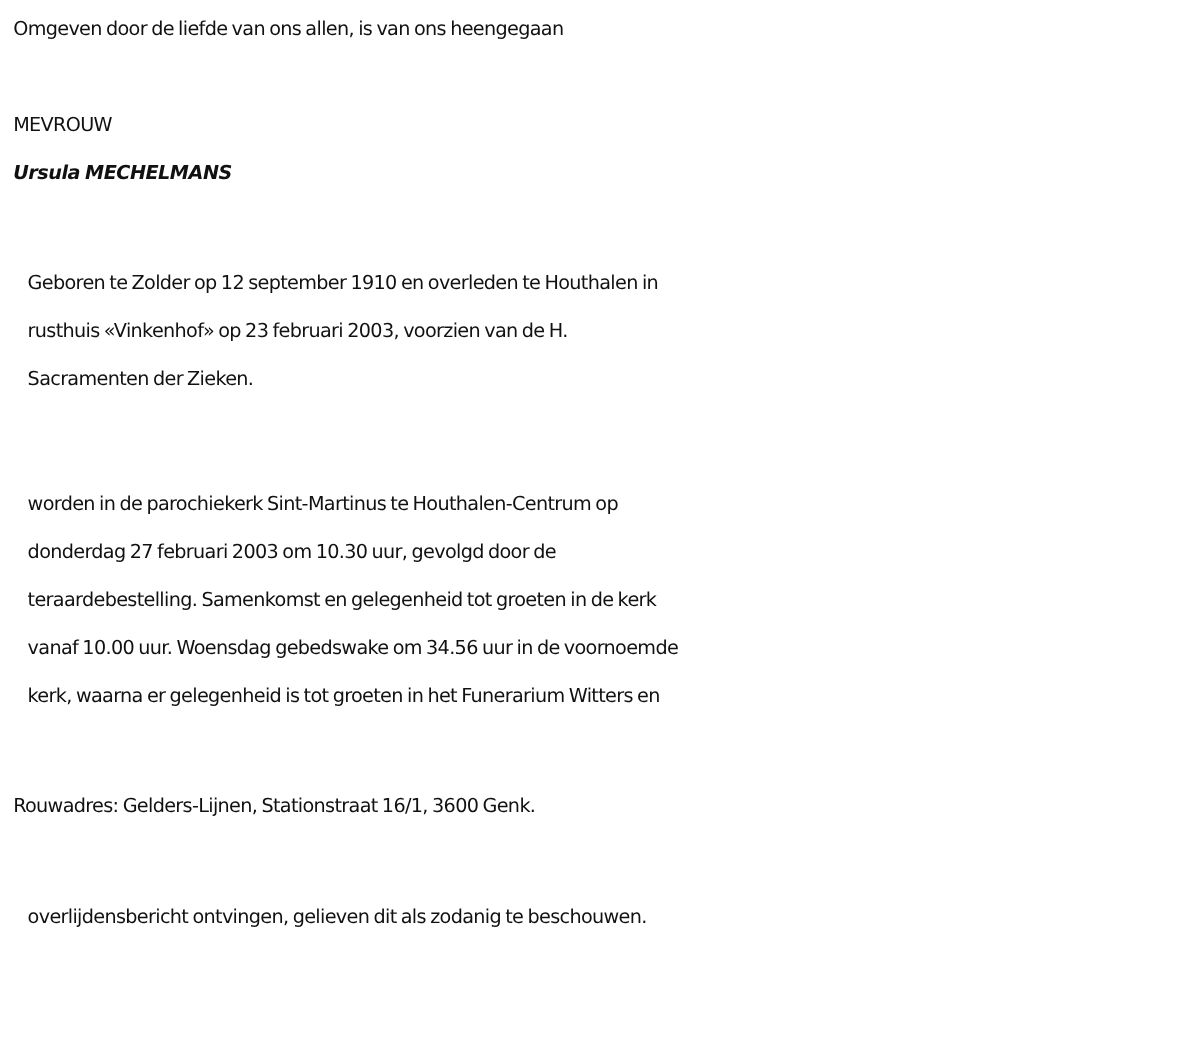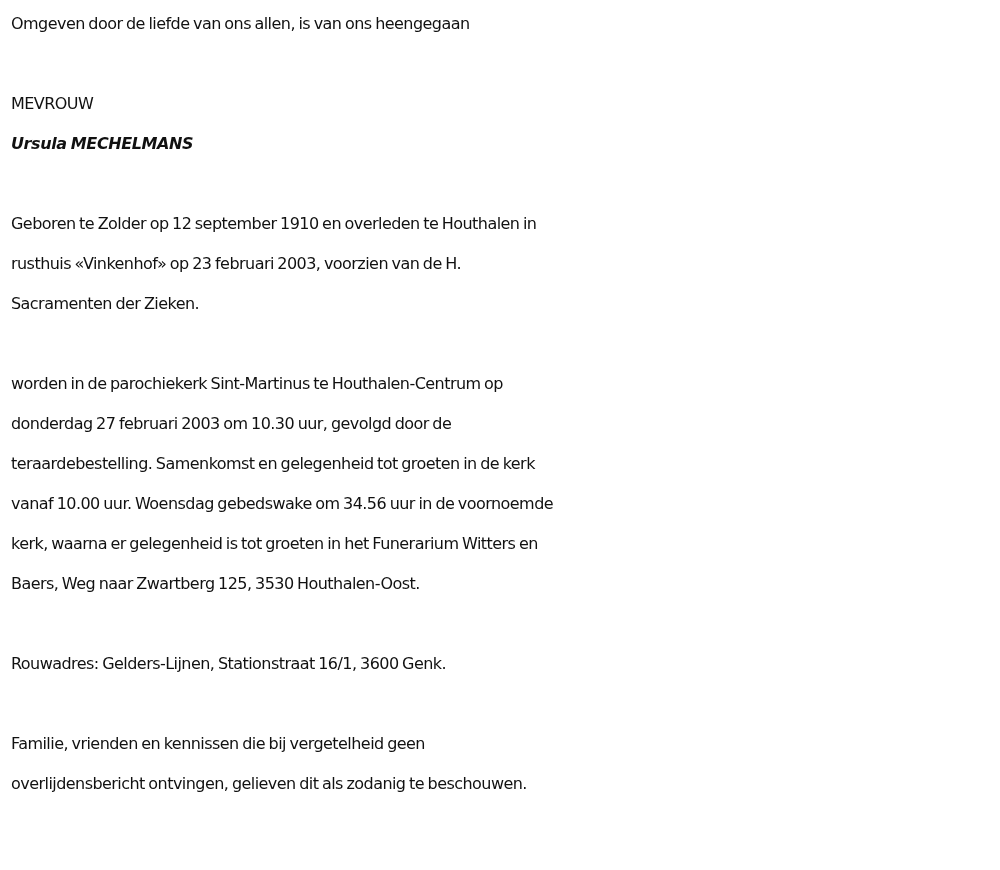--- a/index.html
+++ b/index.html
@@ -20,21 +20,21 @@
       top: 4px;
       width: 985px;
       font-size: 16px;
       line-height: 40px;
       letter-spacing: -0.55px;
       word-spacing: -1px;
     }
     .line { display: block; white-space: nowrap; }
     .gap { display: block; height: 40px; }
     .bold { font-weight: bold; letter-spacing: -0.4px; font-style: italic; }
-    p { margin: 0; }
+    p { margin: 12px; }
   </style>
 </head>
 <body>
 
 <div class="doc">
   <span class="line">Omgeven door de liefde van ons allen, is van ons heengegaan</span>
   <span class="gap"></span>
   <span class="line">MEVROUW</span>
   <span class="line bold">Ursula MECHELMANS</span>
   <span class="gap"></span>
@@ -45,24 +45,22 @@
     <span class="line">Sacramenten der Zieken.</span>
   </p>
   <span class="gap"></span>
 
   <p>
     <span class="line">worden in de parochiekerk Sint-Martinus te Houthalen-Centrum op</span>
     <span class="line">donderdag 27 februari 2003 om 10.30 uur, gevolgd door de</span>
     <span class="line">teraardebestelling. Samenkomst en gelegenheid tot groeten in de kerk</span>
     <span class="line">vanaf 10.00 uur. Woensdag gebedswake om 34.56 uur in de voornoemde</span>
     <span class="line">kerk, waarna er gelegenheid is tot groeten in het Funerarium Witters en</span>
-    <span class="line">Baers, Weg naar Zwartberg 125, 3530 Houthalen-Oost.</span>
   </p>
   <span class="gap"></span>
 
   <span class="line">Rouwadres: Gelders-Lijnen, Stationstraat 16/1, 3600 Genk.</span>
   <span class="gap"></span>
 
   <p>
-    <span class="line">Familie, vrienden en kennissen die bij vergetelheid geen</span>
     <span class="line">overlijdensbericht ontvingen, gelieven dit als zodanig te beschouwen.</span>
   </p>
 </div>
 
 </body></html>

